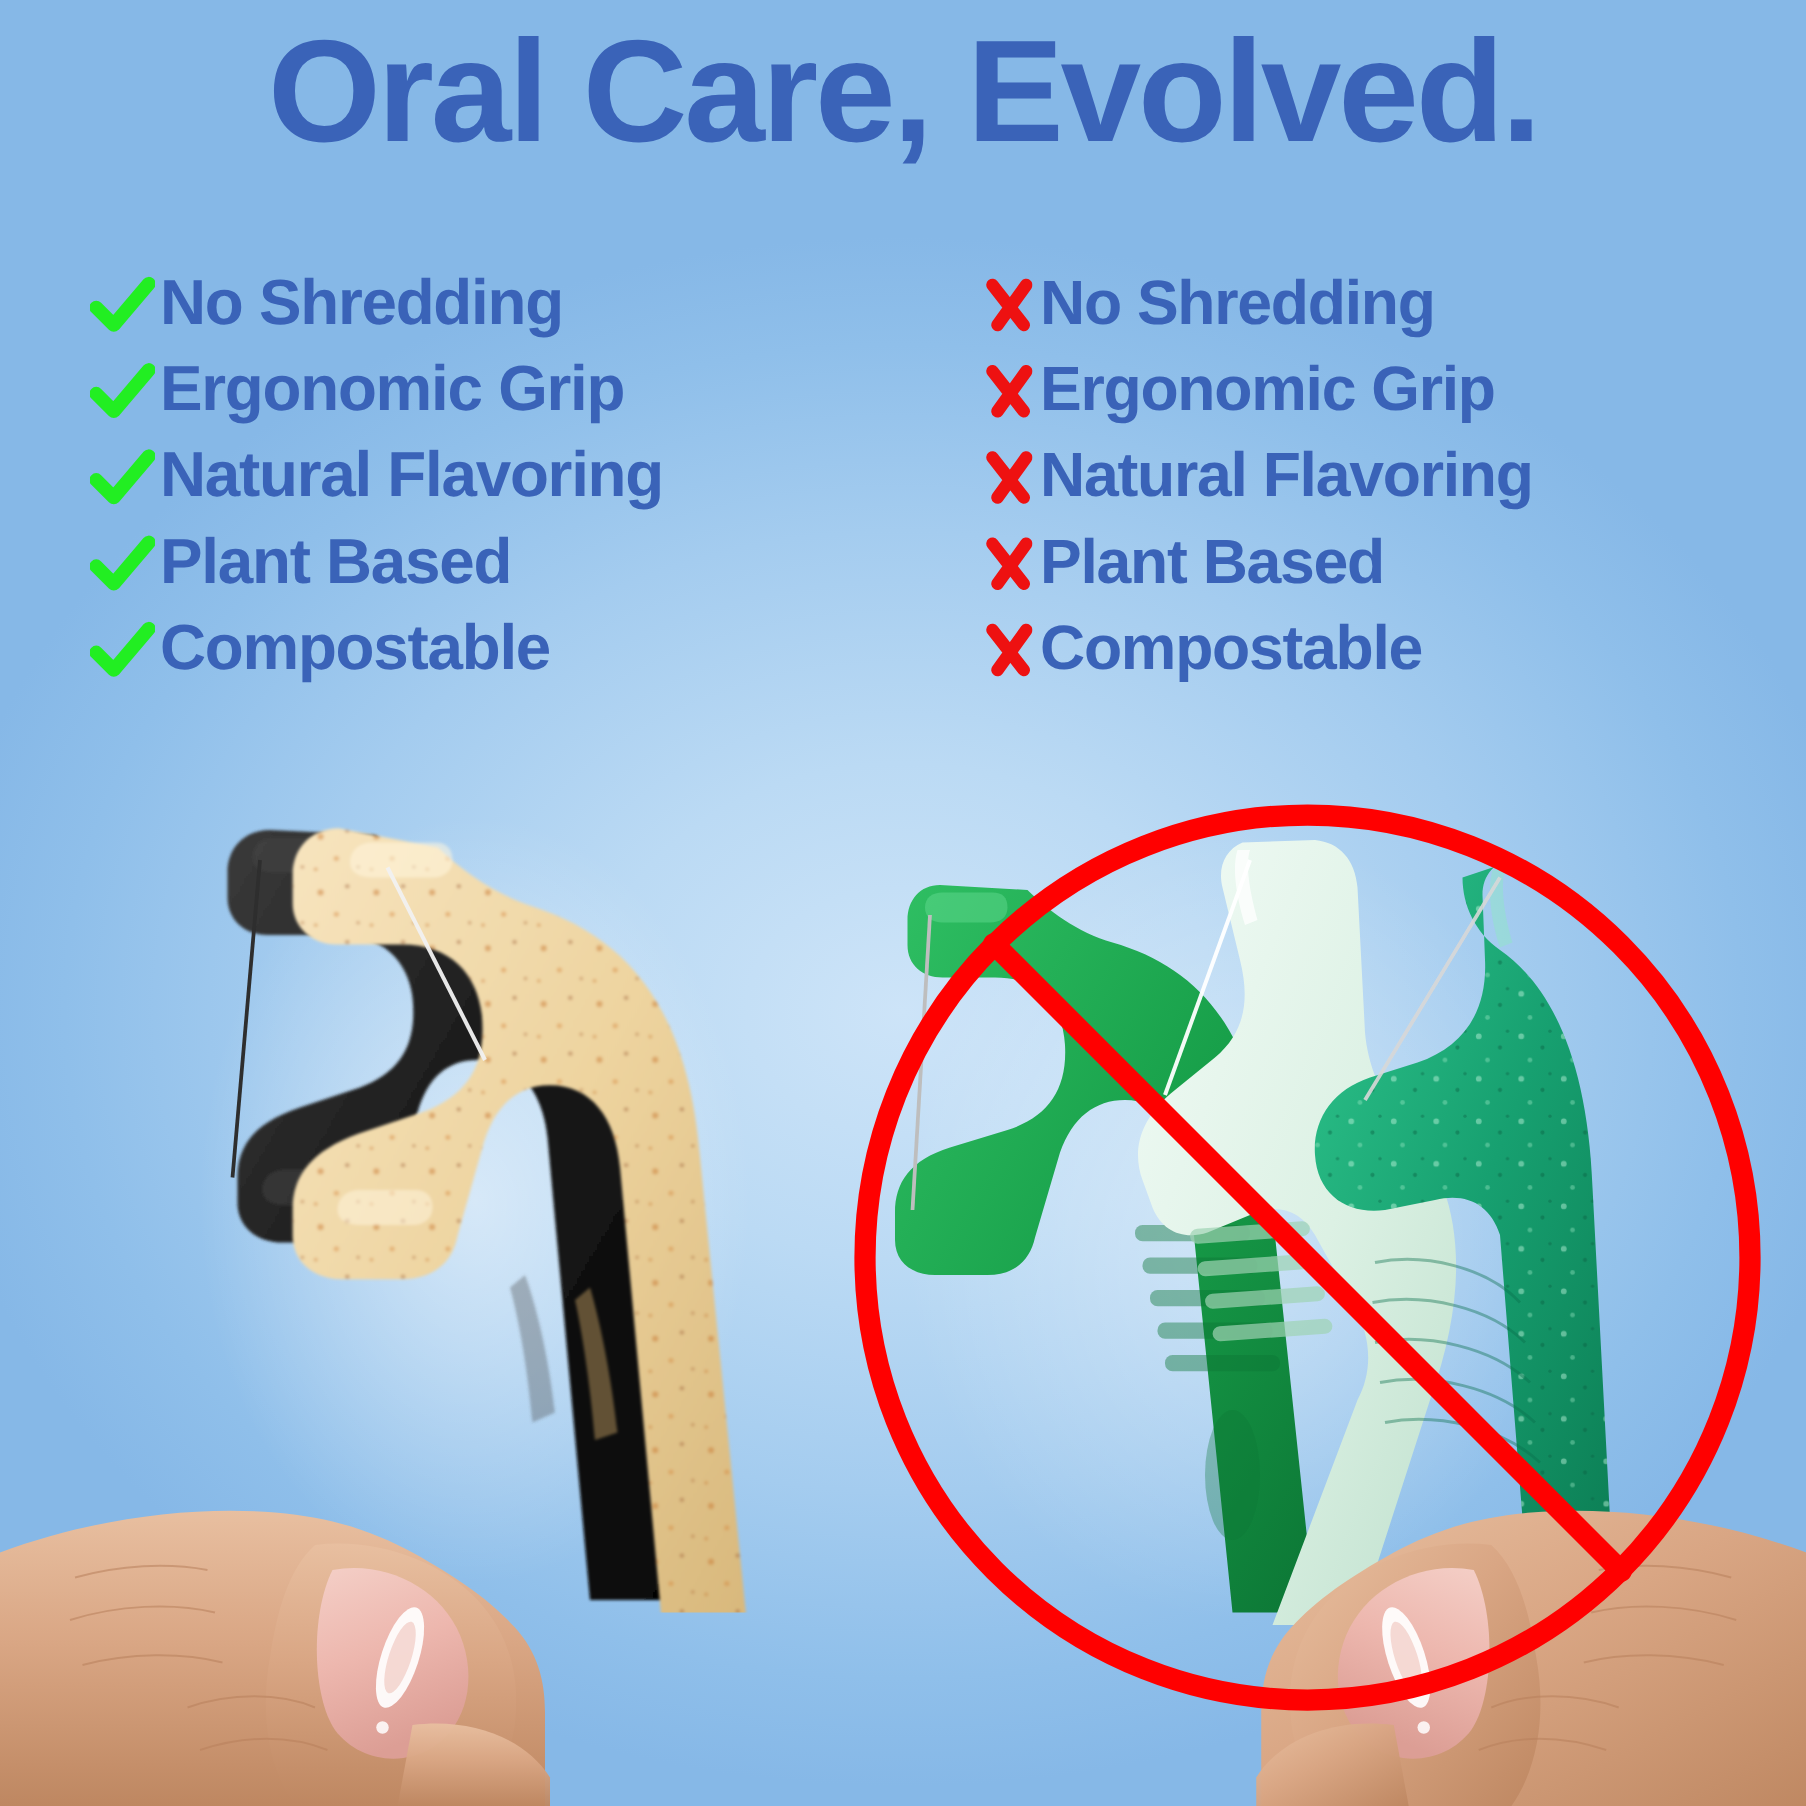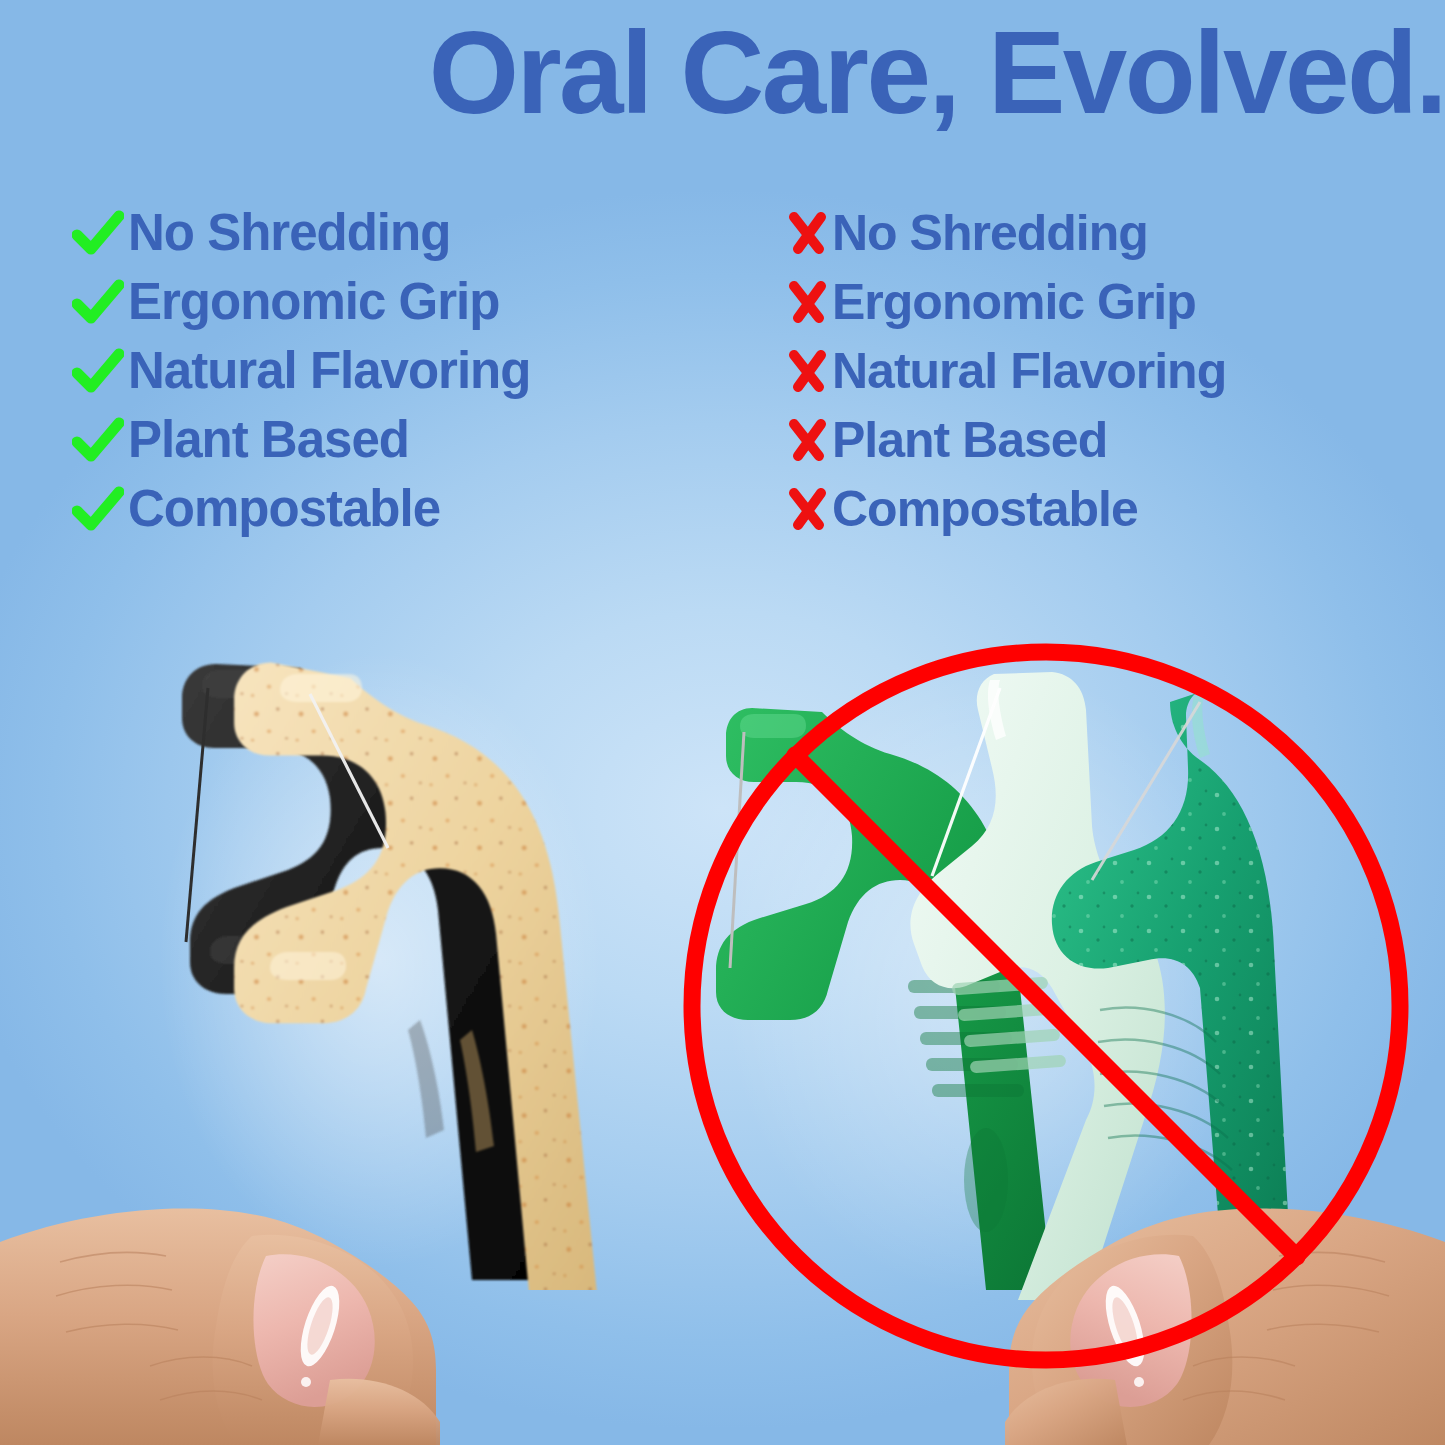--- a/index.html
+++ b/index.html
@@ -9,30 +9,30 @@
     background:#8ABAE8;
   }
   #stage{
     position:relative;width:1445px;height:1445px;overflow:hidden;
     background:
       radial-gradient(ellipse 780px 620px at 50% 56%, #CDE4F8 0%, #BBDAF4 32%, #A4CCEF 62%, #8FBFEA 86%, #86B8E7 100%);
   }
 
   
   #title{
-    position:absolute;left:0;top:12px;width:1445px;text-align:right;
+    position:absolute;left:0;top:12px;width:1445px;text-align:center;
     font-size:116px;line-height:1.06;font-weight:bold;letter-spacing:-2.5px;
     color:#3A63B8;white-space:nowrap;
   }
 
   
   .col{position:absolute;top:198px;}
   .col.left{left:72px;width:690px;}
   .col.right{left:786px;width:660px;}
-  .frow{display:flex;align-items:center;height:69px;}
+  .frow{display:flex;align-items:flex-end;height:69px;}
   .mark{
     width:56px;flex:0 0 56px;display:flex;align-items:center;justify-content:flex-start;
   }
   .mark svg{display:block;}
   .flabel{
     font-size:51px;font-weight:bold;color:#3A63B8;letter-spacing:-1px;
     white-space:nowrap;line-height:1;
   }
   .col.right .flabel{font-size:50px;}
   .col.right .mark{width:46px;flex:0 0 46px;}

